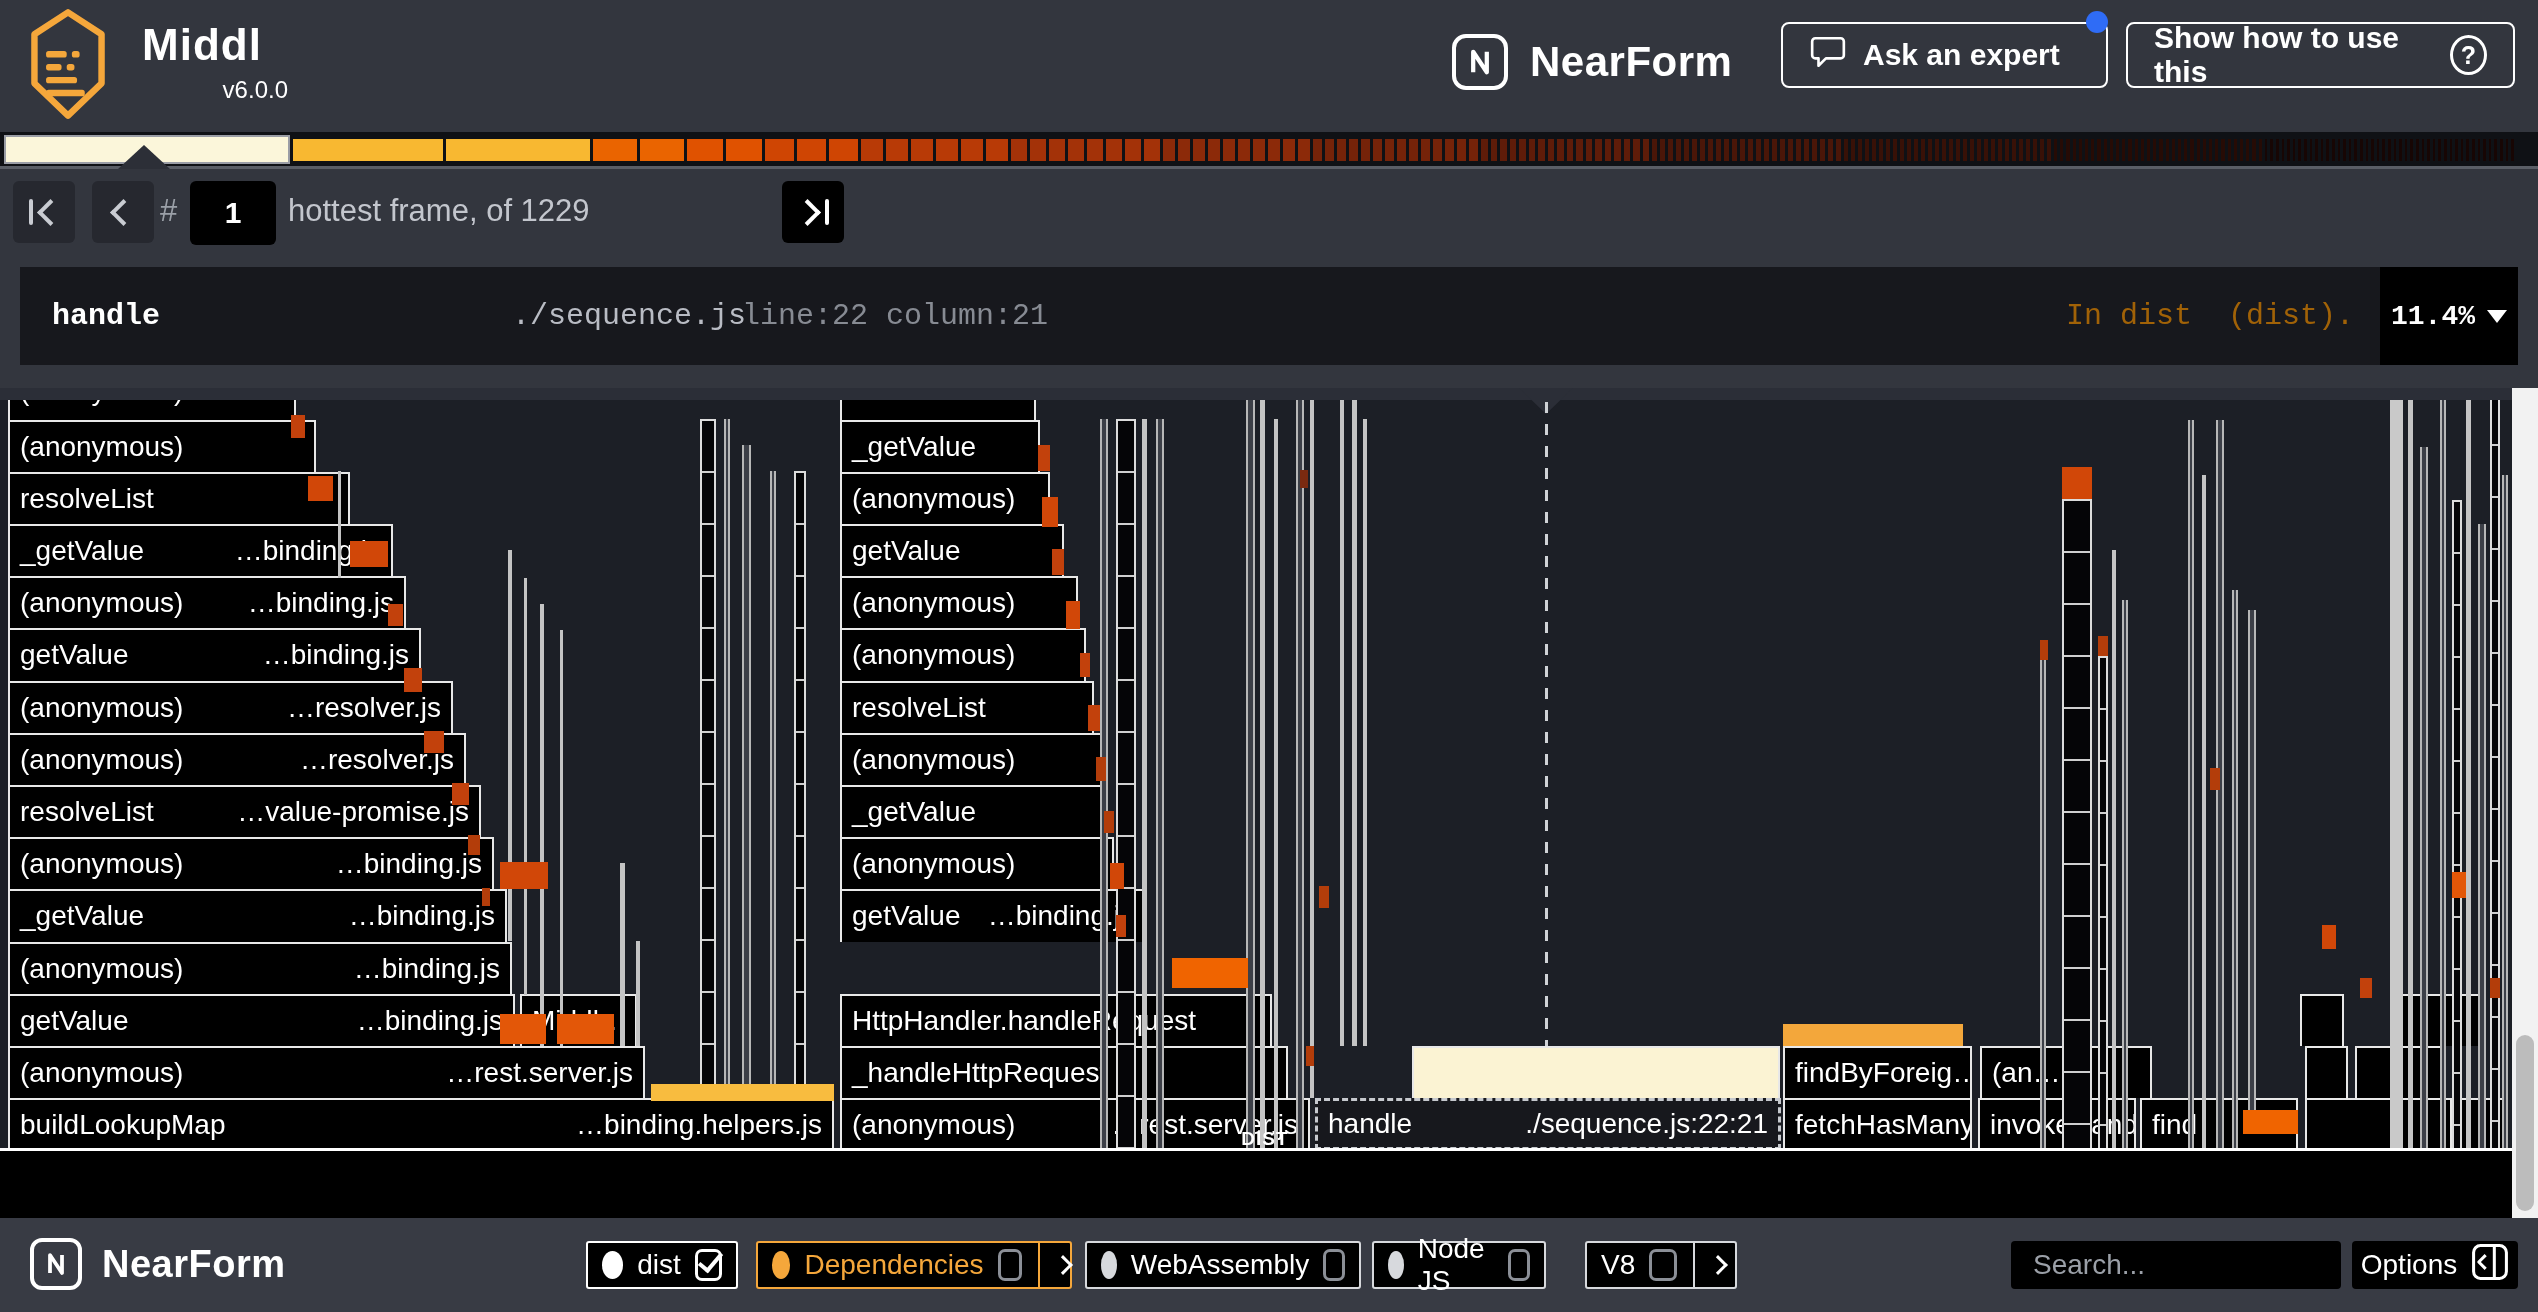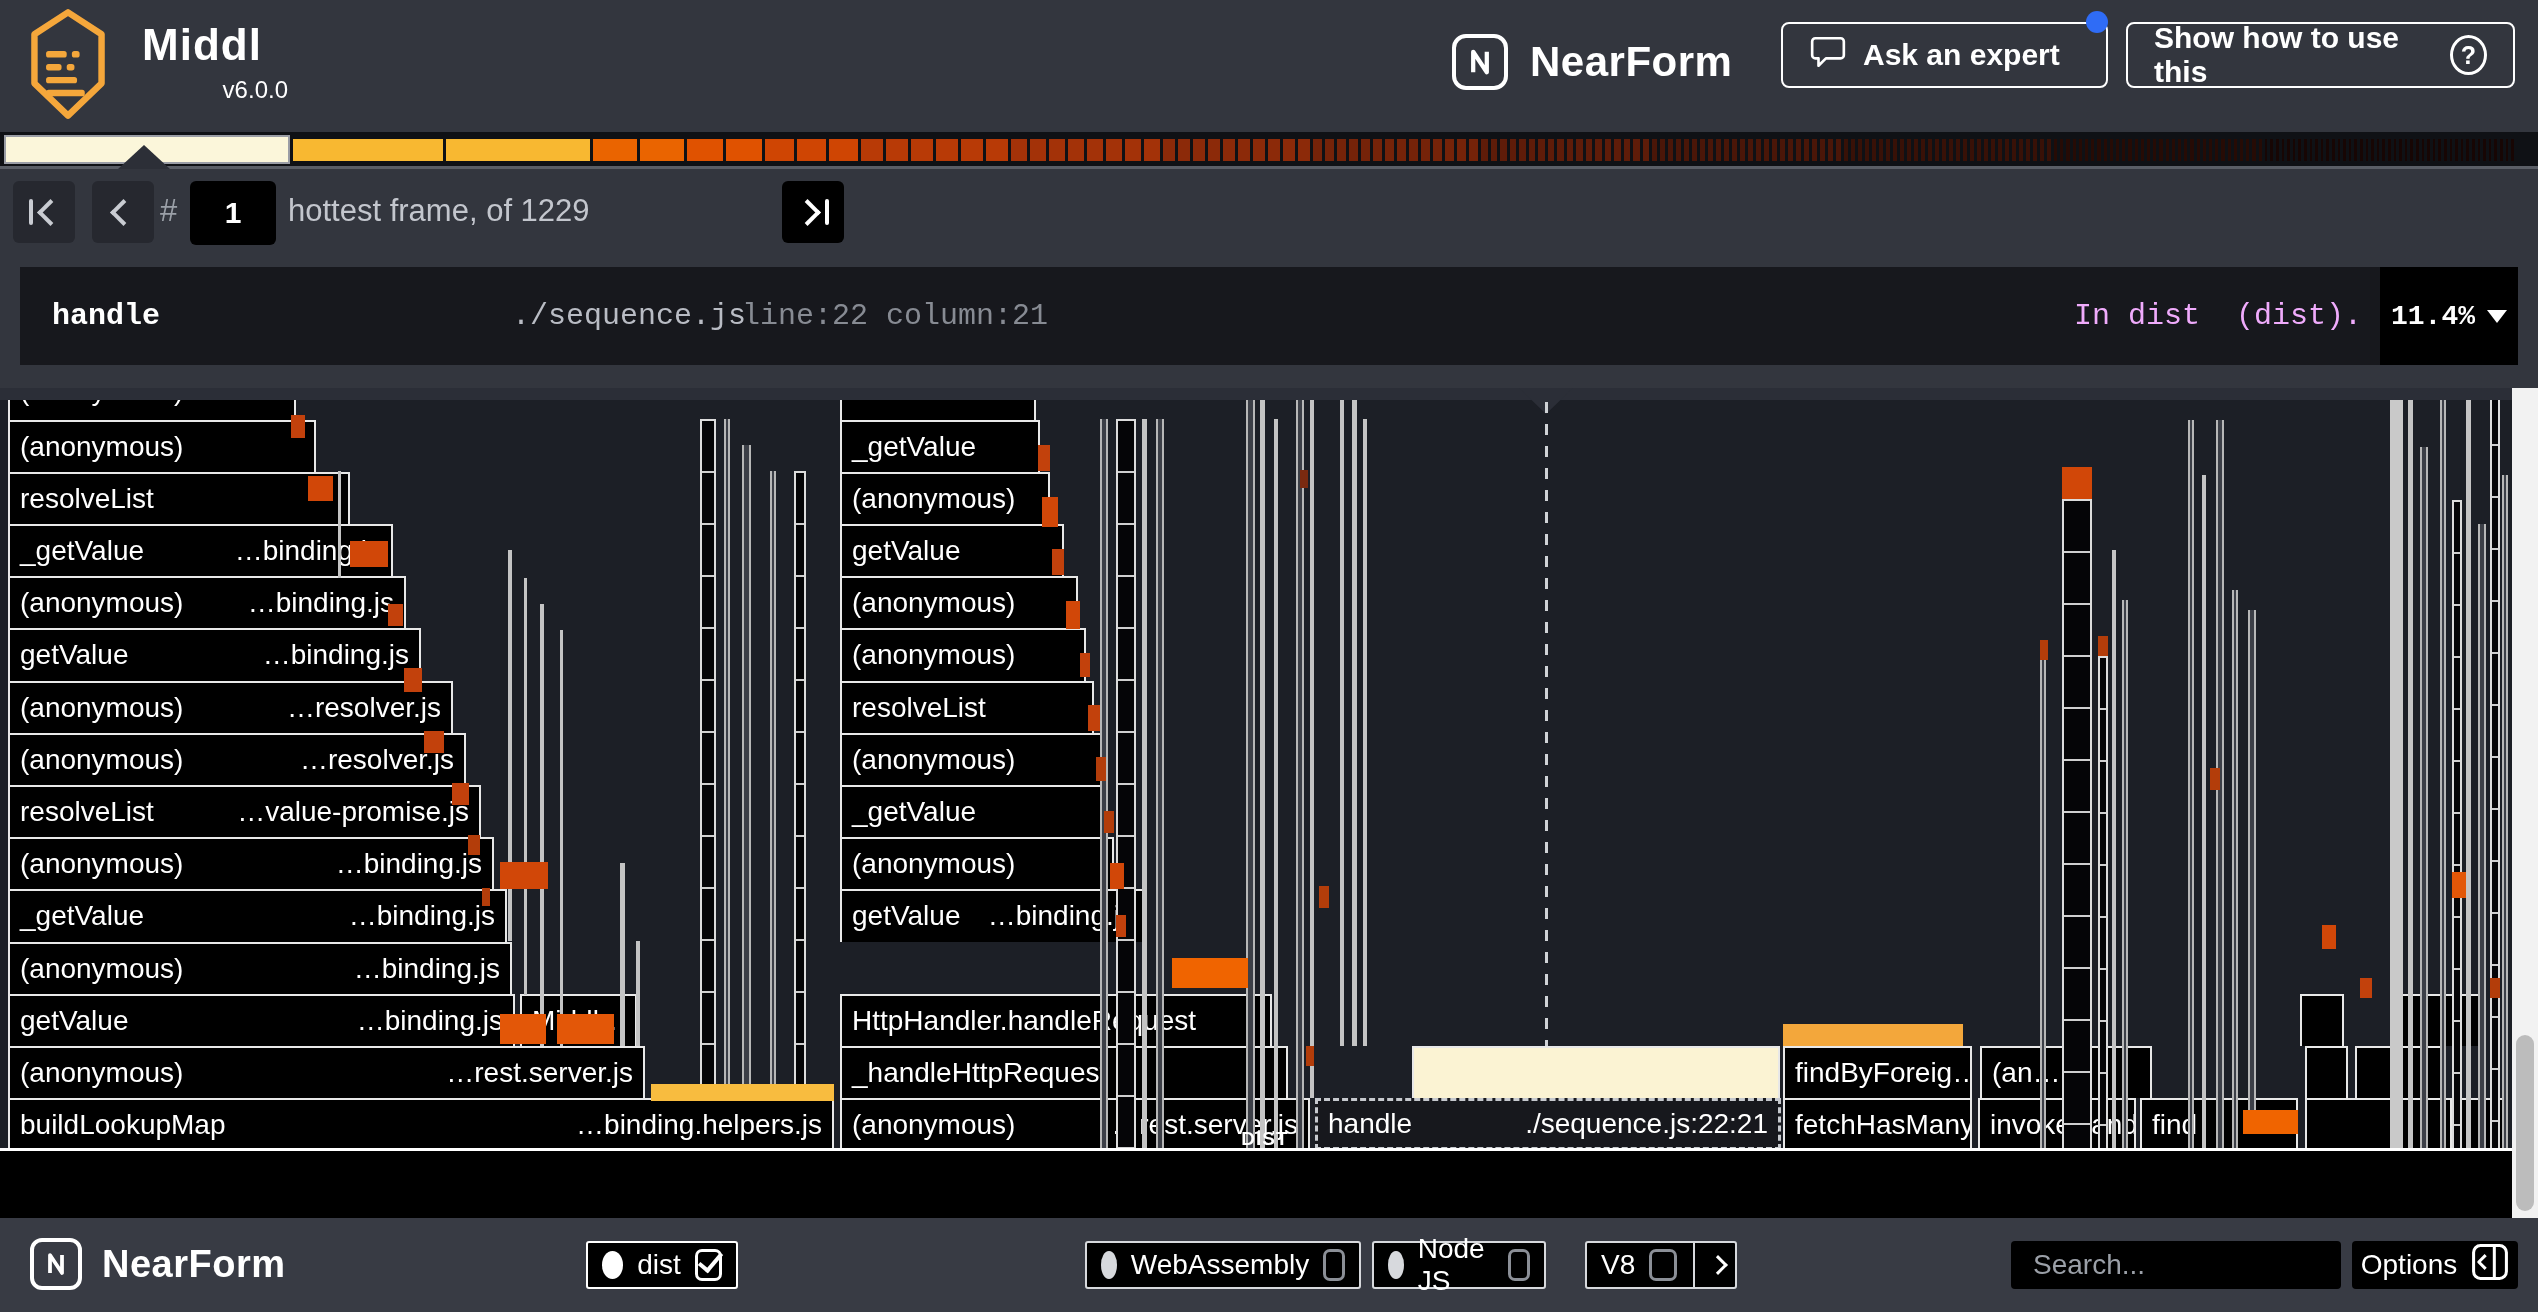--- a/index.html
+++ b/index.html
@@ -50,21 +50,21 @@
   .nstatus{position:absolute;left:288px;top:24px;font-size:31px;color:#c3c6cd}
   .btn-next{left:556px;padding:0 24px;font-size:28px;font-weight:bold;color:#fff;gap:18px}
   .btn-last{left:782px;width:62px}
 
   
   .info{position:absolute;top:267px;left:20px;width:2498px;height:98px;background:#17181d;
         font-family:"Liberation Mono","DejaVu Sans Mono",monospace;font-size:30px}
   .info .ifn{position:absolute;left:32px;top:32px;font-weight:bold}
   .info .ifile{position:absolute;left:492px;top:32px;color:#b9bcc4}
   .info .ipos{position:absolute;left:722px;top:32px;color:#878b93}
-  .info .iloc{position:absolute;right:156px;top:32px;color:#f0abfc;white-space:pre}
+  .info .iloc{position:absolute;right:164px;top:32px;color:#a16207;white-space:pre}
   .pctbox{position:absolute;right:0;top:0;bottom:0;width:138px;background:#000;display:flex;
           align-items:center;justify-content:center;gap:12px;font-weight:bold;font-size:28px}
   .tri{width:0;height:0;border-left:10px solid transparent;border-right:10px solid transparent;
        border-top:13px solid #fff}
 
   
   .flame{position:absolute;top:388px;left:0;width:2538px;height:830px;background:#1c1f26}
   .fstrip{position:absolute;top:0;left:0;width:2512px;height:12px;background:#2b2e37}
   .fnotch{position:absolute;left:1519px;top:0;width:0;height:0;border-left:27px solid transparent;
           border-right:27px solid transparent;border-top:26px solid #2b2e37}
@@ -628,20 +628,28 @@
     </span>
     <span class="nf-text small">NearForm</span>
   </div>
 
   <div class="fbtn" style="left:586px;width:152px">
     <span class="dot"></span>
     <span>dist</span>
     <span class="cb checked"></span>
   </div>
 
+  <div class="fbtn f-dep" style="left:756px;width:316px;padding-right:0">
+    <span class="dot"></span>
+    <span>Dependencies</span>
+    <span class="cb"></span>
+    <span class="xsect">
+        <span class="xch"></span>
+      </span>
+  </div>
 
   <div class="fbtn f-wasm" style="left:1085px;width:276px">
     <span class="dot"></span>
     <span>WebAssembly</span>
     <span class="cb"></span>
   </div>
 
   <div class="fbtn f-node" style="left:1372px;width:174px">
     <span class="dot"></span>
     <span>Node JS</span>

